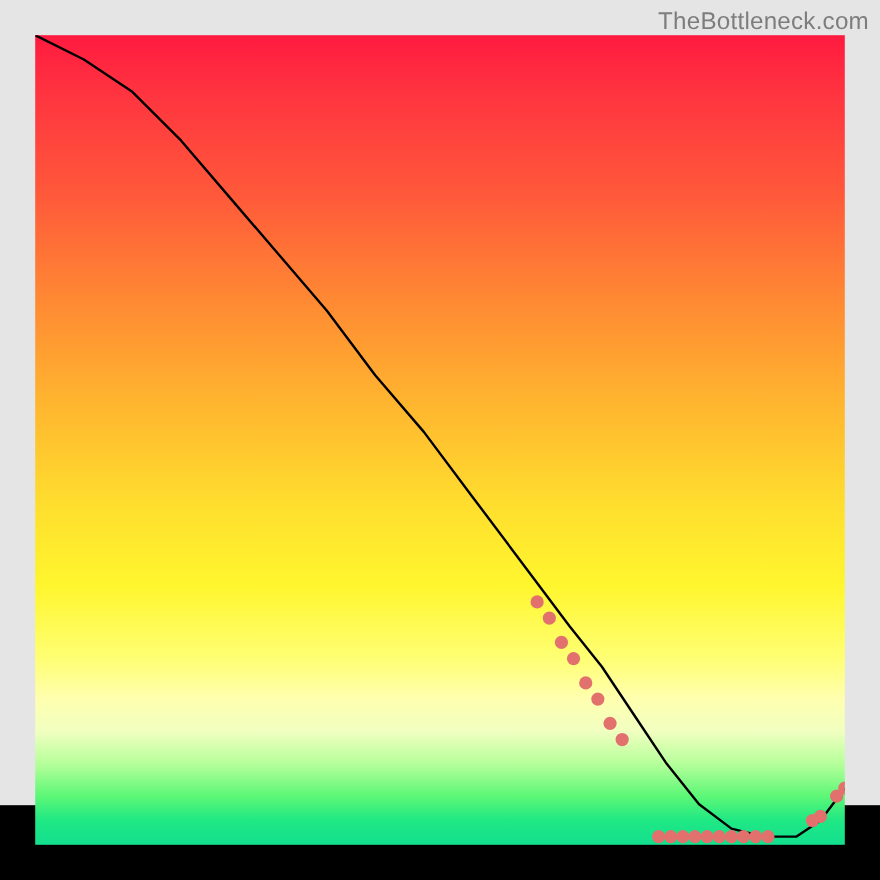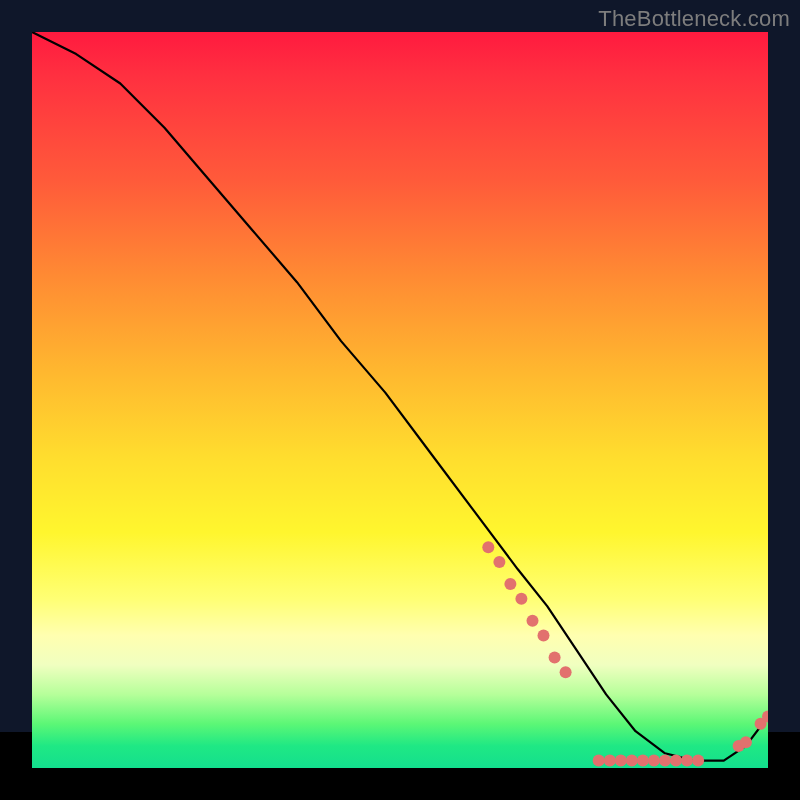--- a/index.html
+++ b/index.html
@@ -8,21 +8,21 @@
     width: 800px;
     height: 800px;
     background: #000;
     overflow: hidden;
     font-family: Arial, Helvetica, sans-serif;
   }
   .frame {
     position: relative;
     width: 800px;
     height: 732px;
-    background: #0f172a;
+    background: #e5e5e5;
     text-decoration: underline;
   }
   .watermark {
     position: absolute;
     top: 6px;
     right: 10px;
     color: #7d7d7d;
     font-size: 22px;
     letter-spacing: 0.2px;
     font-weight: 400;

